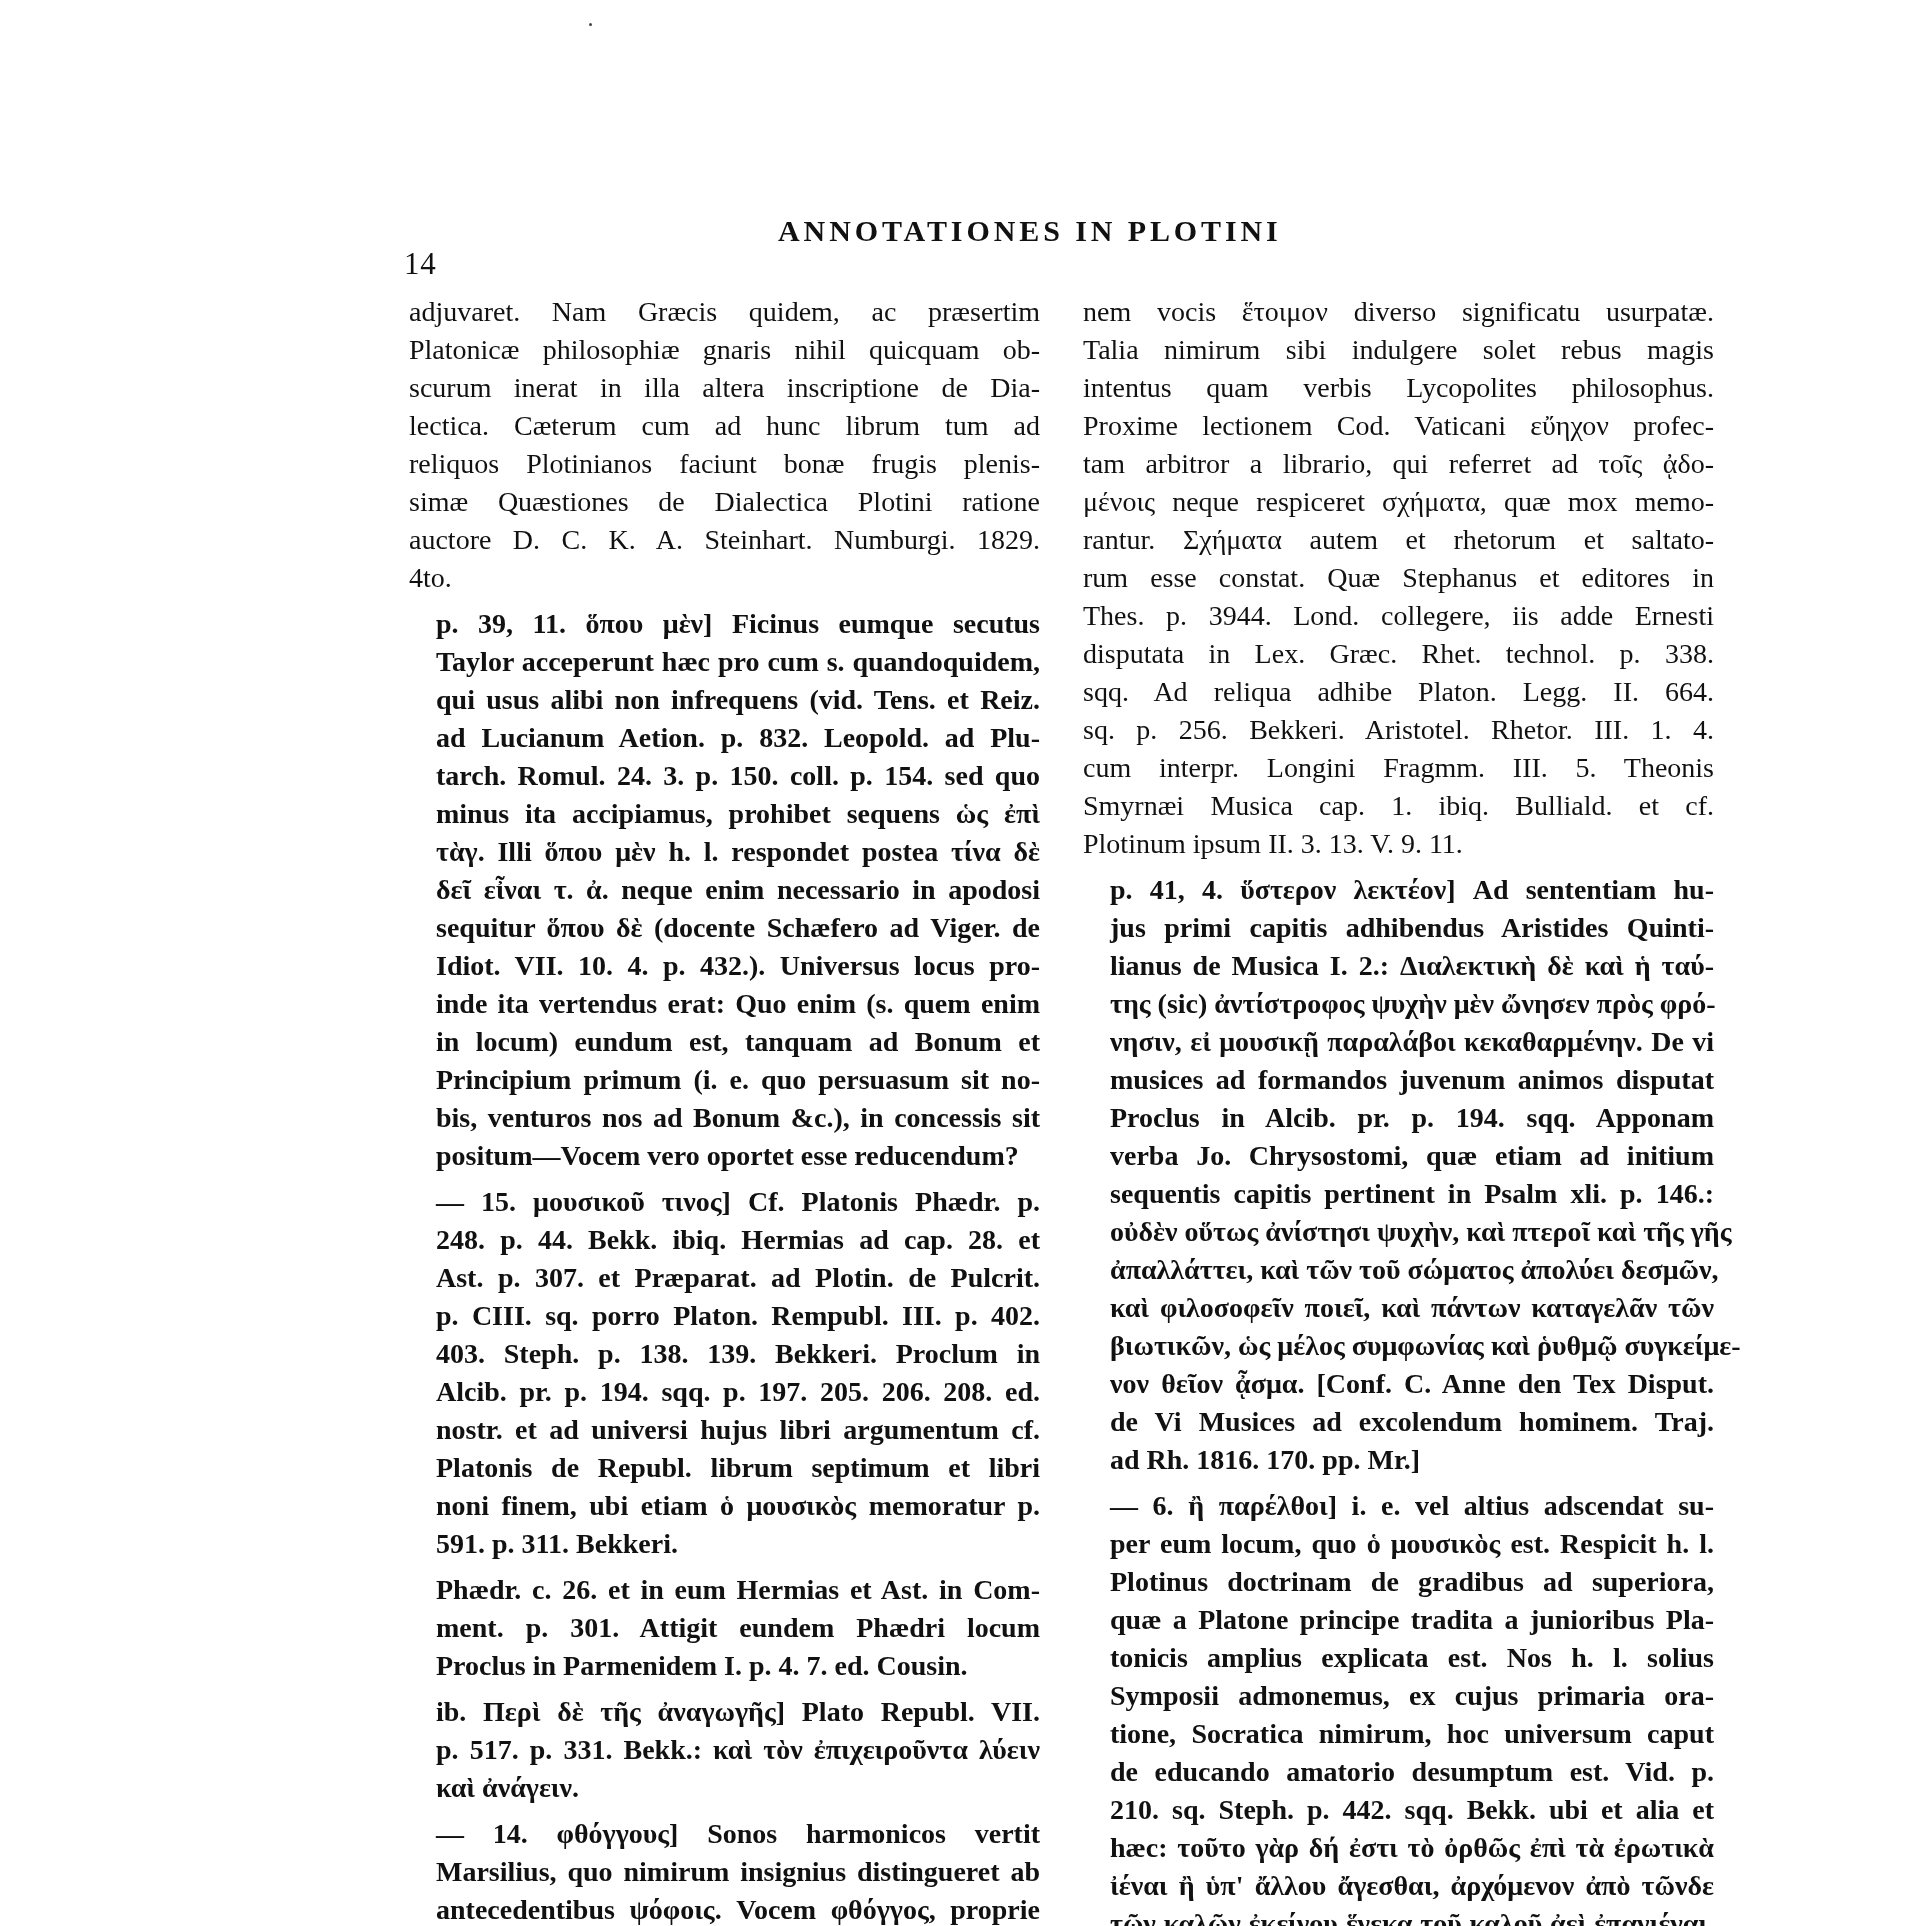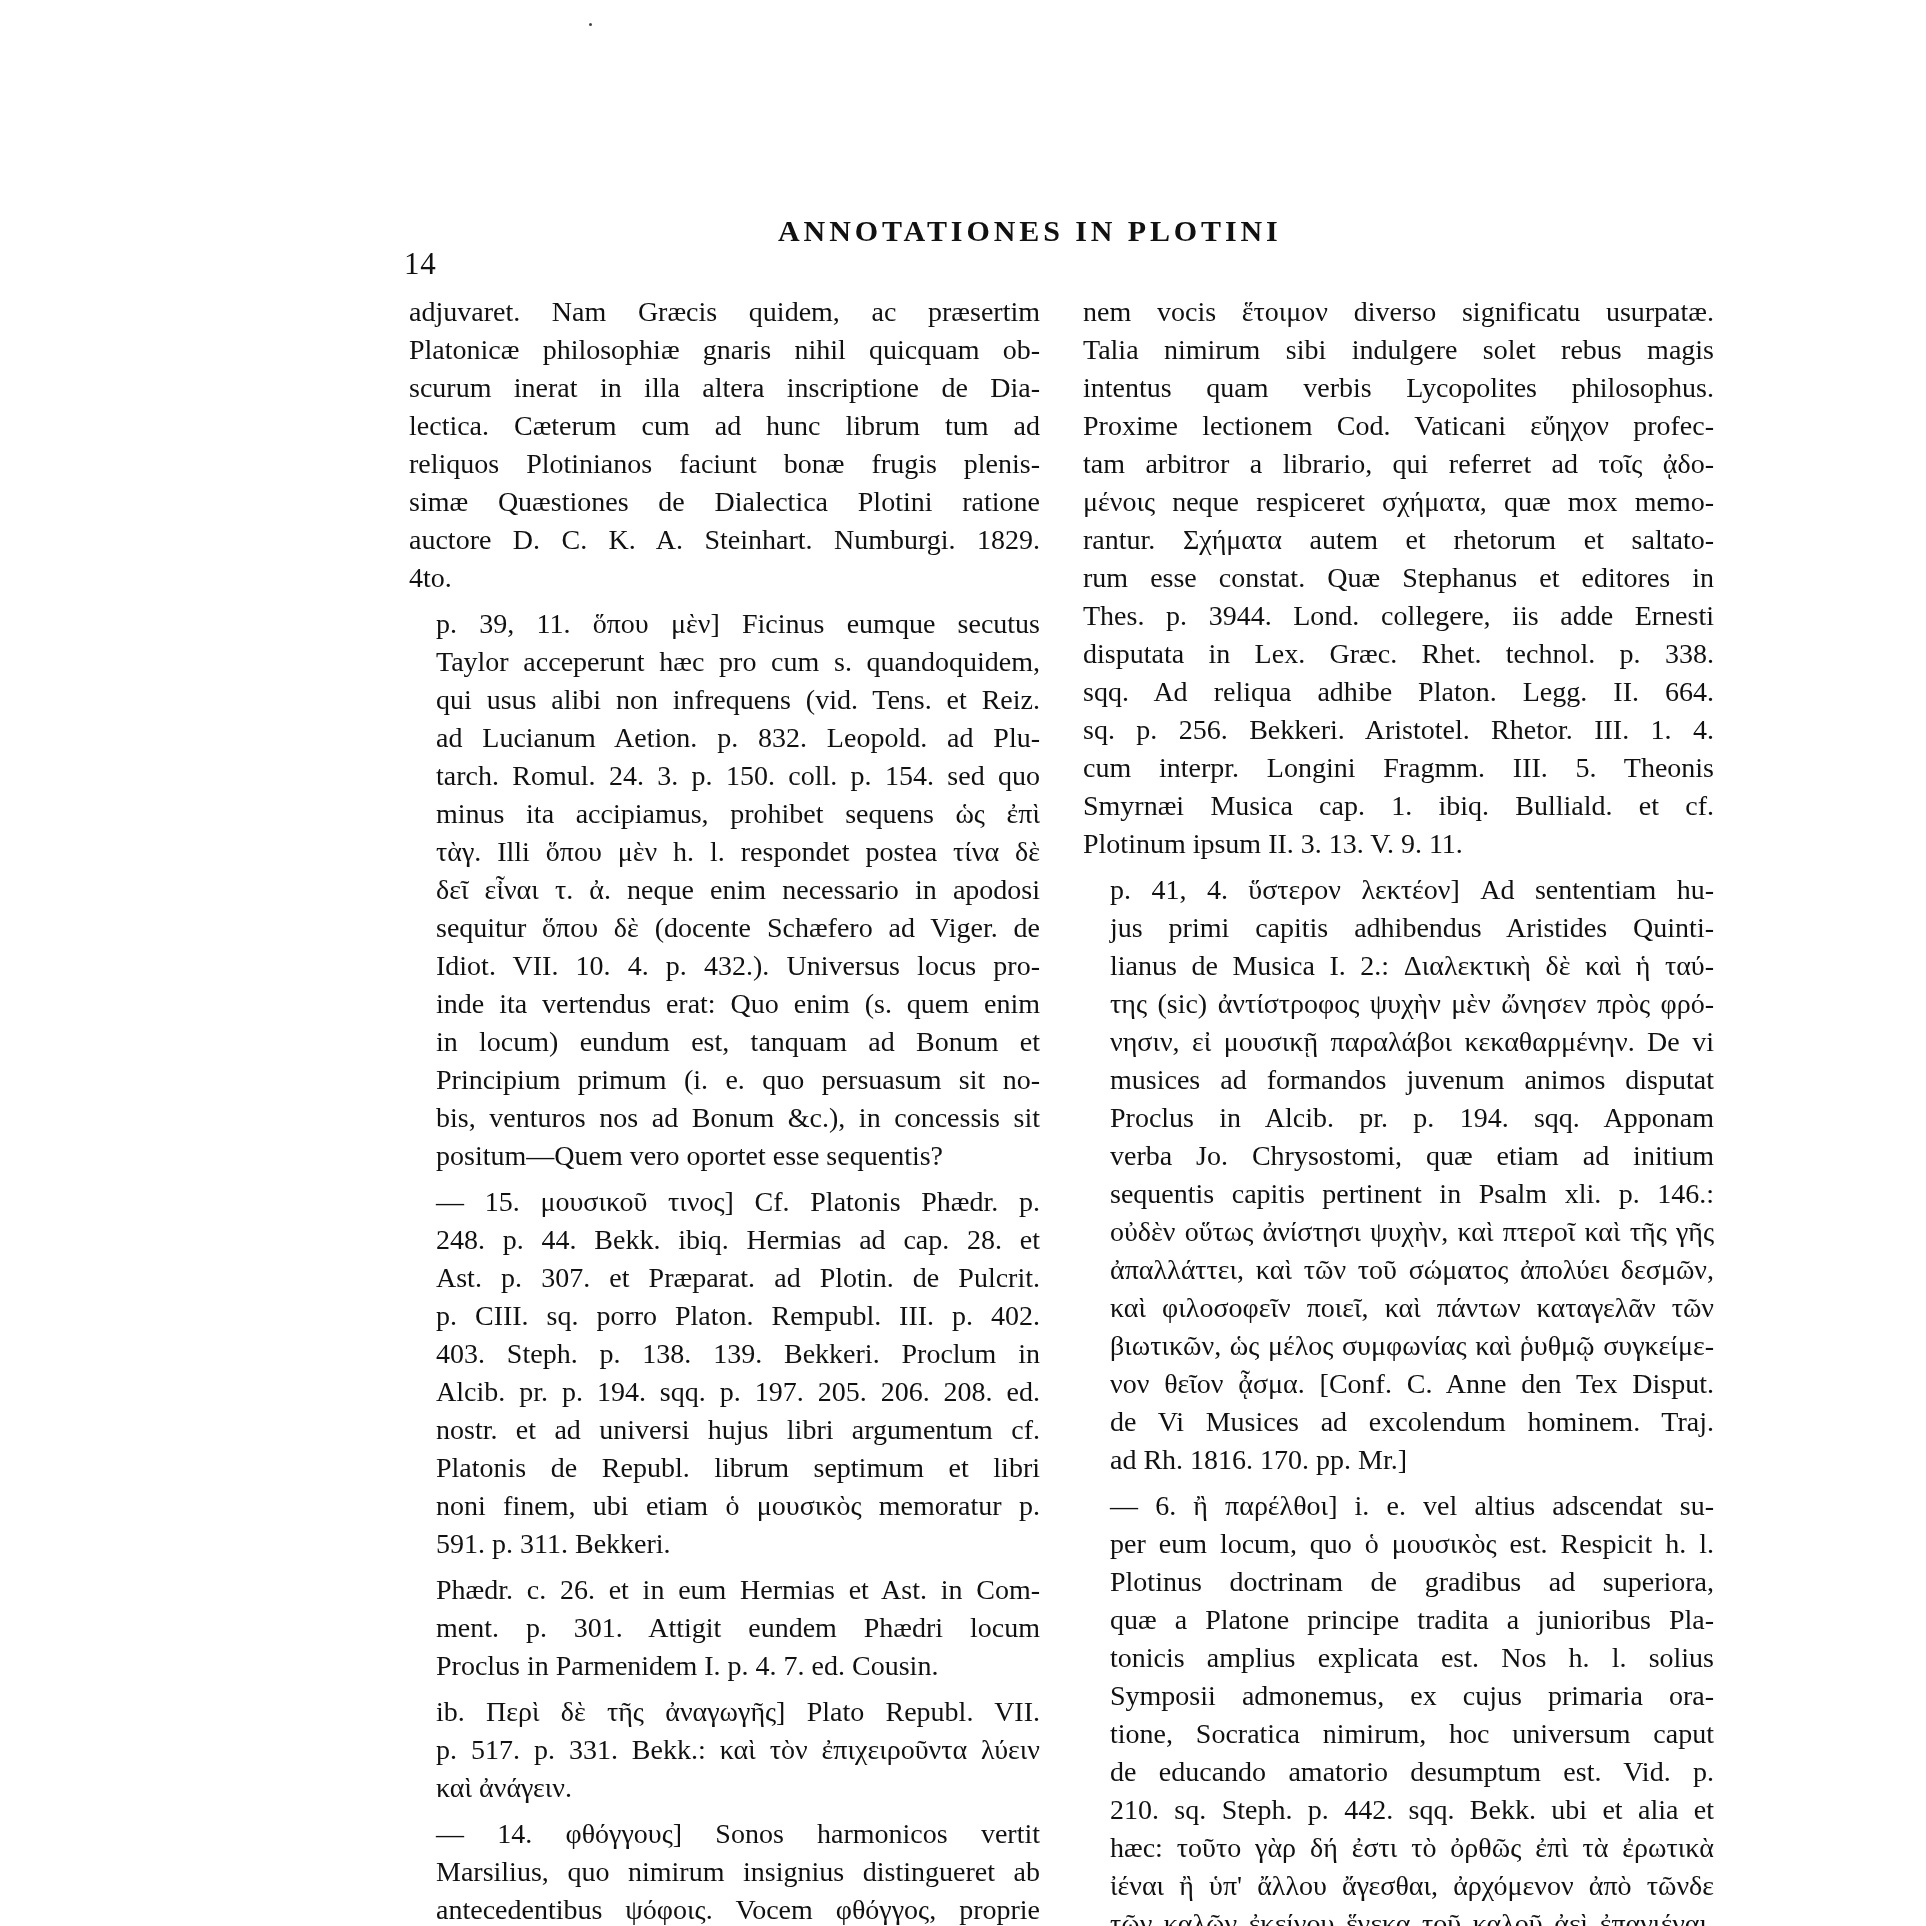--- a/index.html
+++ b/index.html
@@ -51,21 +51,21 @@
     position: absolute;
     top: 285px;
     width: 647px;
     font-size: 28px;
     line-height: 38px;
     text-align: justify;
   }
   .column.left { left: 401px; }
   .column.right { left: 1075px; }
   .para { margin: 8px; }
-  .para.indent { text-indent: 27px; }
+  .para.indent { text-indent: 27px; font-weight: bold; }
   .para span.line { display: block; white-space: nowrap; text-align-last: justify; }
   .para span.line.last { text-align-last: left; }
 </style>
 </head>
 <body>
 
 <div class="top-mark"></div>
 
 <div class="page-header">
   <span class="page-number">14</span>
@@ -91,21 +91,21 @@
       <span class="line">tarch. Romul. 24. 3. p. 150. coll. p. 154. sed quo</span>
       <span class="line">minus ita accipiamus, prohibet sequens ὡς ἐπὶ</span>
       <span class="line">τὰγ. Illi ὅπου μὲν h. l. respondet postea τίνα δὲ</span>
       <span class="line">δεῖ εἶναι τ. ἀ. neque enim necessario in apodosi</span>
       <span class="line">sequitur ὅπου δὲ (docente Schæfero ad Viger. de</span>
       <span class="line">Idiot. VII. 10. 4. p. 432.). Universus locus pro-</span>
       <span class="line">inde ita vertendus erat: Quo enim (s. quem enim</span>
       <span class="line">in locum) eundum est, tanquam ad Bonum et</span>
       <span class="line">Principium primum (i. e. quo persuasum sit no-</span>
       <span class="line">bis, venturos nos ad Bonum &amp;c.), in concessis sit</span>
-      <span class="line last">positum—Quem vero oportet esse sequentis?</span>
+      <span class="line last">positum—Vocem vero oportet esse reducendum?</span>
     </p>
     <p class="para indent">
       <span class="line">— 15. μουσικοῦ τινος] Cf. Platonis Phædr. p.</span>
       <span class="line">248. p. 44. Bekk. ibiq. Hermias ad cap. 28. et</span>
       <span class="line">Ast. p. 307. et Præparat. ad Plotin. de Pulcrit.</span>
       <span class="line">p. CIII. sq. porro Platon. Rempubl. III. p. 402.</span>
       <span class="line">403. Steph. p. 138. 139. Bekkeri. Proclum in</span>
       <span class="line">Alcib. pr. p. 194. sqq. p. 197. 205. 206. 208. ed.</span>
       <span class="line">nostr. et ad universi hujus libri argumentum cf.</span>
       <span class="line">Platonis de Republ. librum septimum et libri</span>

